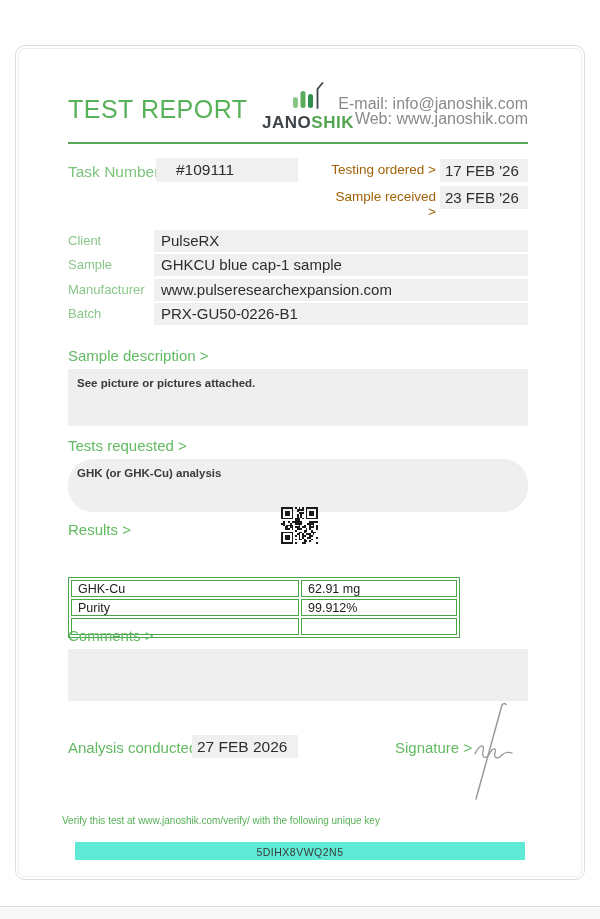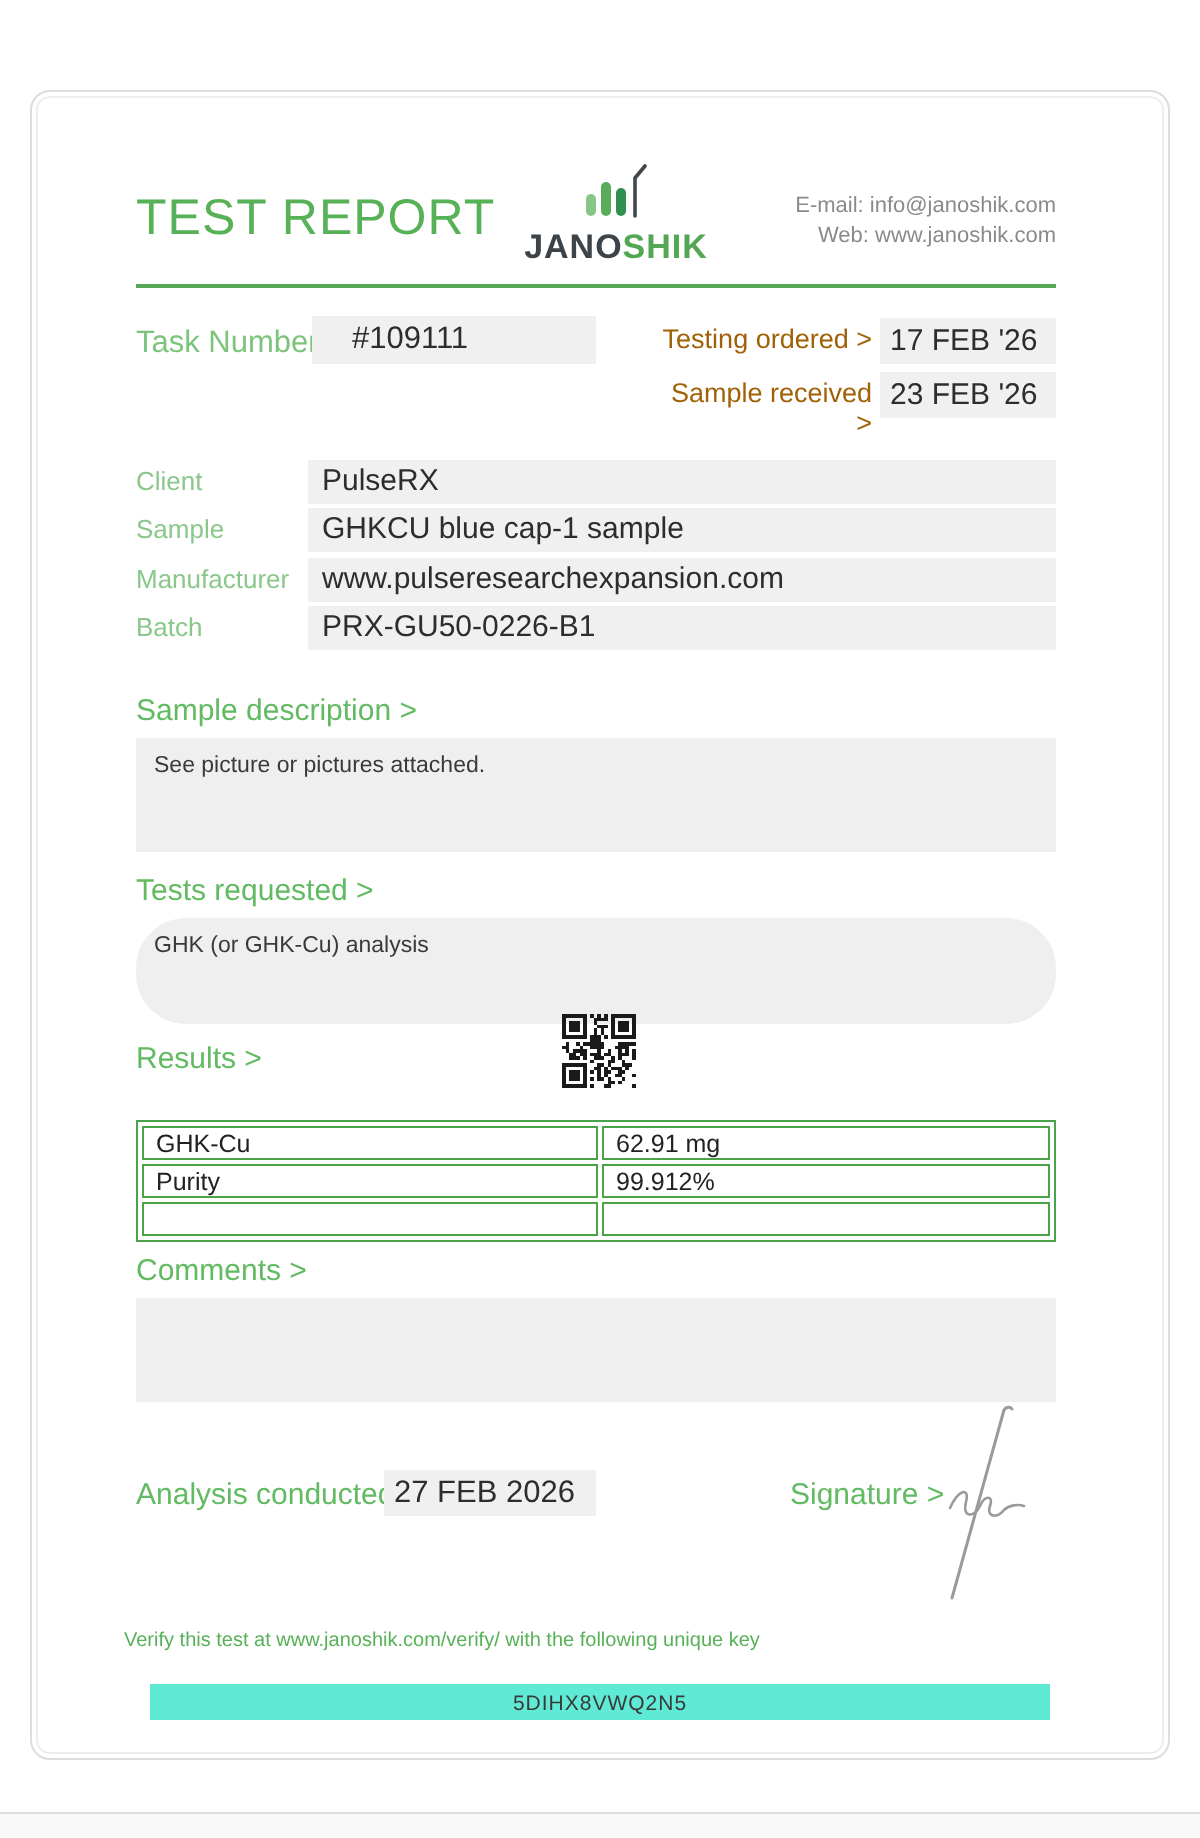--- a/index.html
+++ b/index.html
@@ -14,36 +14,36 @@
   body{font-family:"Liberation Sans", sans-serif;}
   .page{position:relative;width:600px;height:919px;background:#fff;overflow:hidden;}
   .card{position:absolute;left:15px;top:45px;width:570px;height:835px;
         border:1px solid var(--card_border);border-radius:10px;
         box-shadow:inset 0 0 0 2px #fff, inset 0 0 0 3px #eee;background:#fff;}
   .abs{position:absolute;}
   .report-title{left:68px;top:95px;font-size:25px;letter-spacing:.5px;color:var(--green_main);white-space:nowrap;}
   .logo{left:256px;top:82px;width:104px;text-align:center;}
   .logo-text{font-size:17px;font-weight:bold;letter-spacing:.5px;white-space:nowrap;}
   .logo-text .l1{color:var(--brand_dark);} .logo-text .l2{color:var(--brand_green);}
-  .contact{right:72px;top:96px;text-align:right;font-size:11px;line-height:15px;color:var(--gray_text);}
+  .contact{right:72px;top:96px;text-align:right;font-size:16px;line-height:15px;color:var(--gray_text);}
   .rule{left:68px;top:142px;width:460px;height:2px;background:var(--green_line);}
   .task-label{left:68px;top:163px;font-size:15.5px;color:#7cc47c;}
   .field{background:var(--field_bg);}
   .field span{display:block;font-size:15.5px;color:var(--dark);white-space:nowrap;}
   .task-field{left:156px;top:158px;width:142px;height:24px;}
   .task-field span{line-height:24px;padding-left:20px;}
   .date-label{font-size:13.5px;color:#a16207;text-align:right;width:110px;left:326px;}
   .date-field{left:440px;top:0;width:88px;height:23px;}
   .date-field span{line-height:23px;padding-left:5px;font-size:15px;}
   .info-label{left:68px;font-size:13px;line-height:22px;color:var(--green_light);}
   .info-field{left:154px;width:374px;height:22px;}
   .info-field span{line-height:22px;padding-left:7px;font-size:15px;}
   .sec-head{left:68px;font-size:15px;color:var(--green_mid);white-space:nowrap;}
-  .sec-box{left:68px;width:460px;background:var(--box_bg);font-size:11.5px;color:#3a3a3a;padding:8px 9px;}
-  table.results{left:68px;top:560px;width:460px;border-collapse:separate;border-spacing:2px;
+  .sec-box{left:68px;width:460px;background:var(--box_bg);font-size:11.5px;color:#3a3a3a;padding:8px 9px;font-weight:bold;}
+  table.results{left:68px;top:577px;width:392px;border-collapse:separate;border-spacing:2px;
         border:1px solid var(--green_border);background:#fff;table-layout:fixed;}
   table.results td{border:1px solid var(--green_border);height:17px;padding:0 6px;
         font-size:12.5px;color:#222;white-space:nowrap;overflow:hidden;}
   td.c1{width:228px;}
   .analysis-label{left:68px;top:739px;font-size:15px;color:var(--green_mid);}
   .analysis-field{left:192px;top:735px;width:106px;height:23px;}
   .analysis-field span{line-height:23px;padding-left:5px;}
   .signature-label{left:395px;top:739px;font-size:15px;color:var(--green_mid);}
   .sig-svg{left:462px;top:702px;}
   .verify-text{left:62px;top:815px;width:460px;text-align:left;font-size:10px;color:var(--green_main);white-space:nowrap;}

